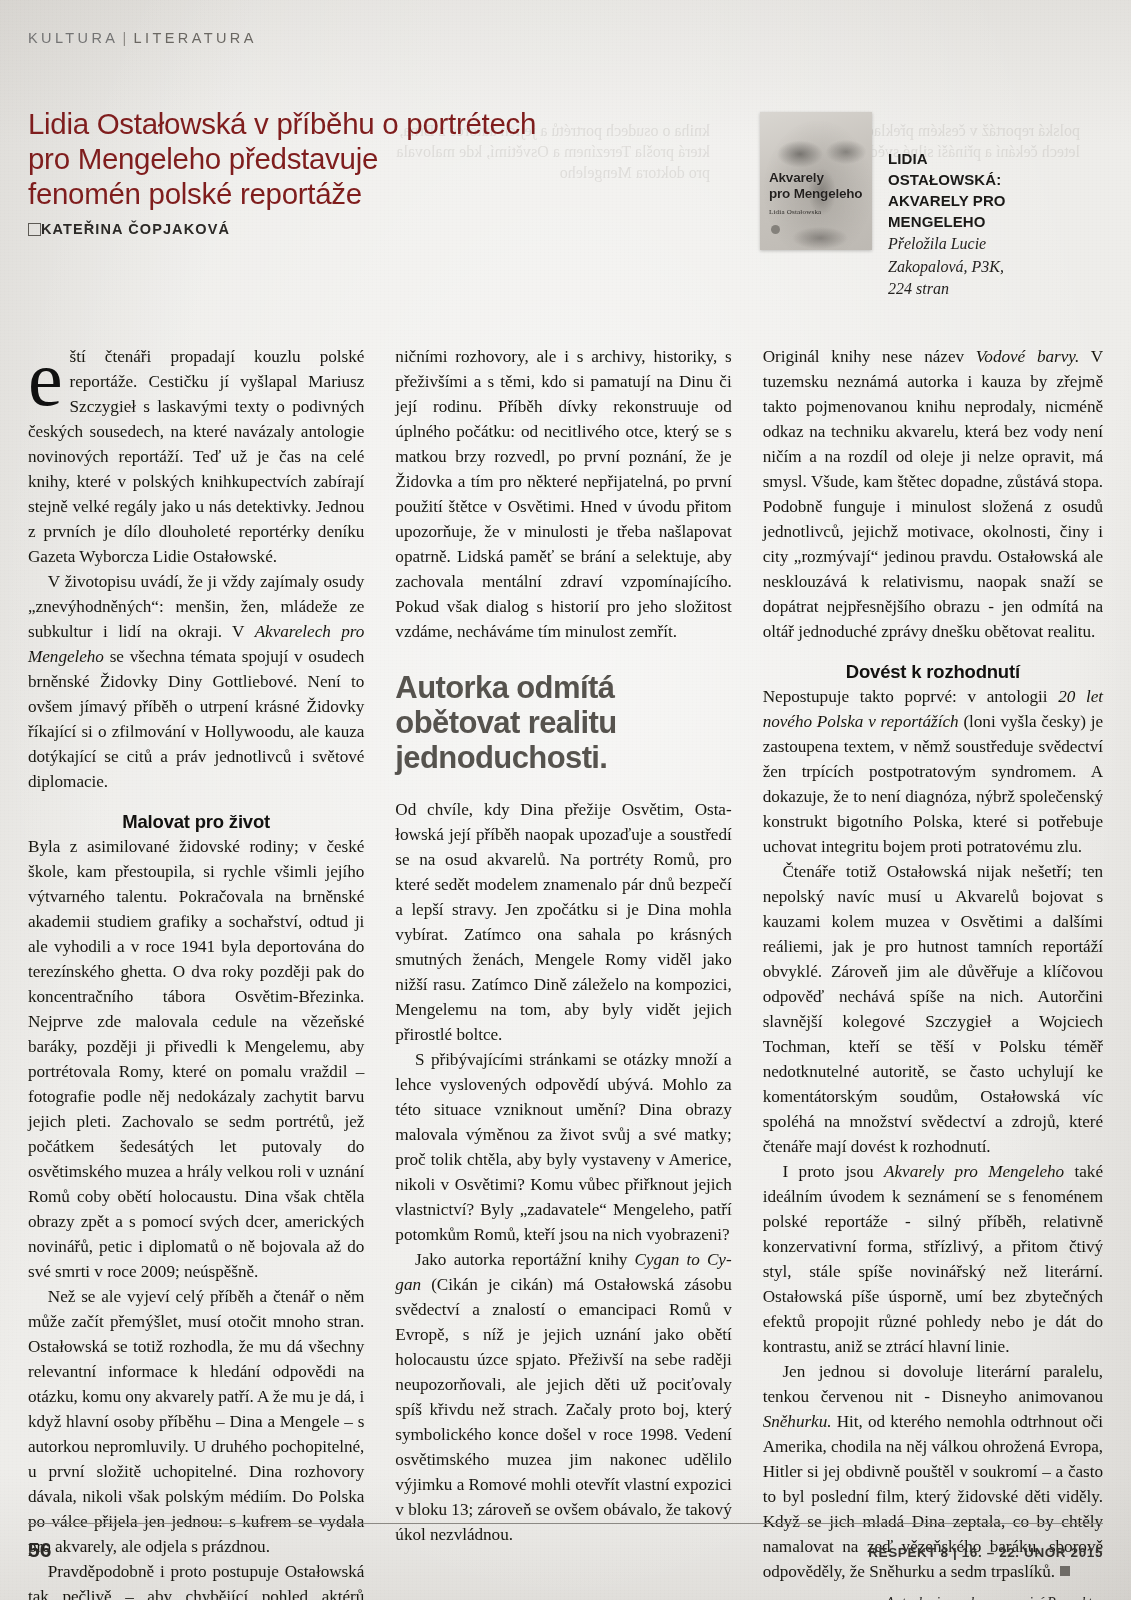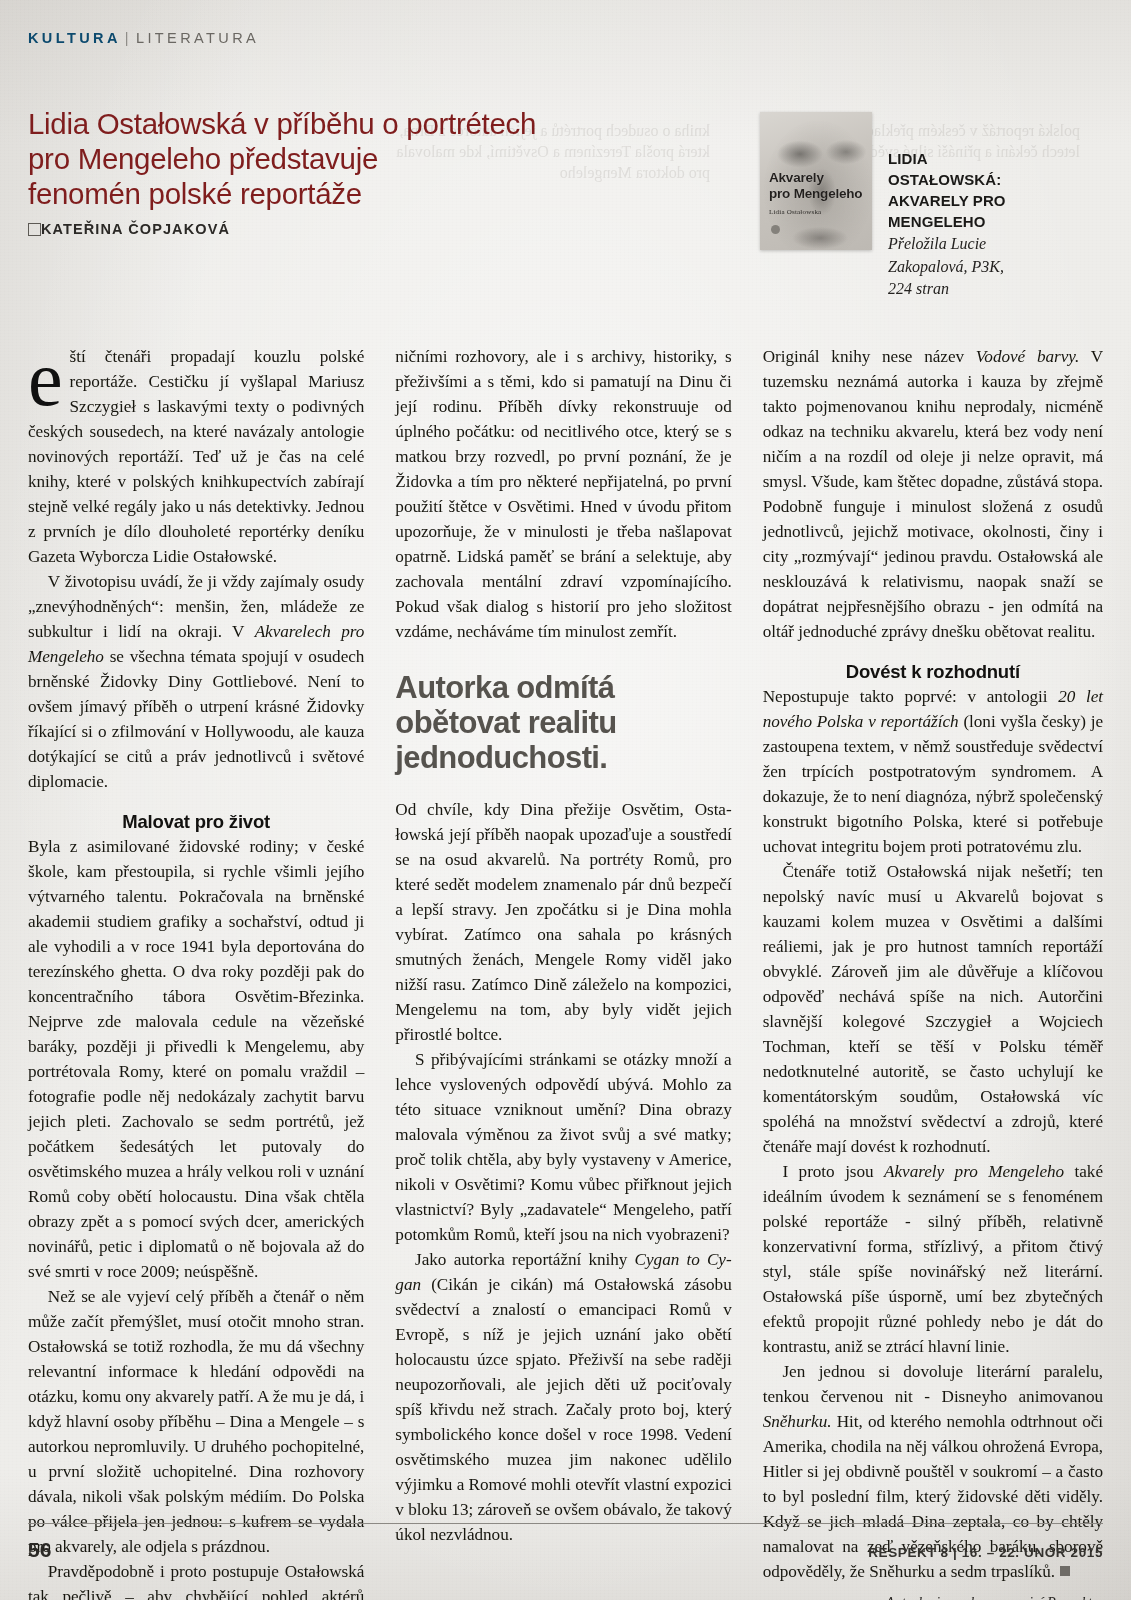--- a/index.html
+++ b/index.html
@@ -45,21 +45,21 @@
   .rubric {
     position: absolute;
     left: 28px;
     top: 30px;
     font-family: "Liberation Sans", sans-serif;
     font-size: 14.5px;
     letter-spacing: 3.4px;
     color: #6a6762;
     font-weight: 400;
   }
-  .rubric .strong { color: #0c4a6e; font-weight: 700; margin-top: 32px; }
+  .rubric .strong { color: #737373; font-weight: 400; margin-top: 32px; }
   .rubric .sep { color: #8d8a85; padding: 0 4px; }
 
   
   .head-wrap {
     position: absolute;
     left: 28px;
     top: 106px;
     width: 690px;
   }
   .headline {

